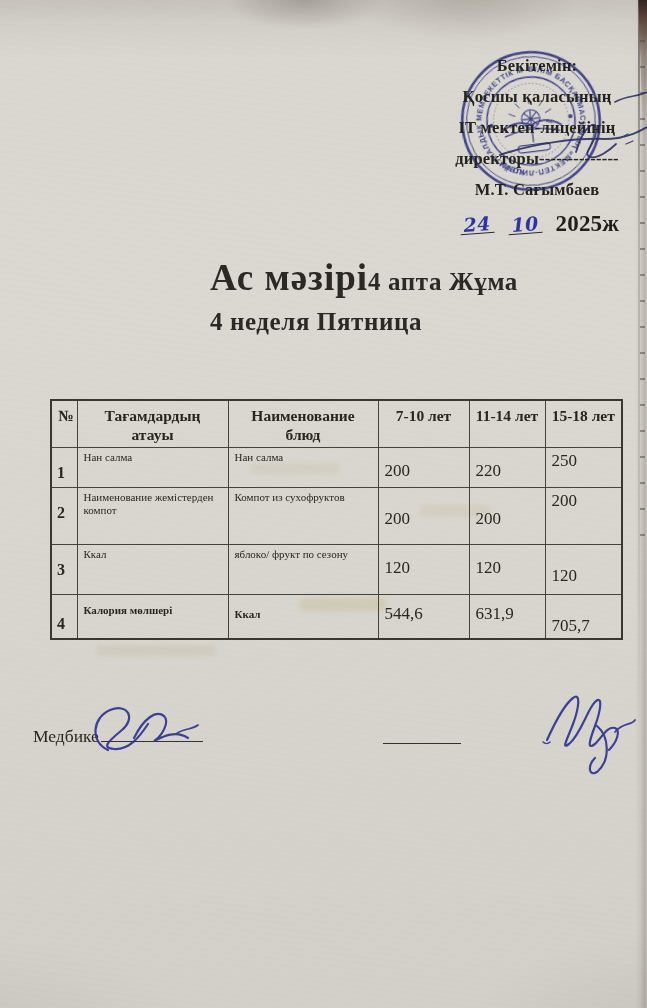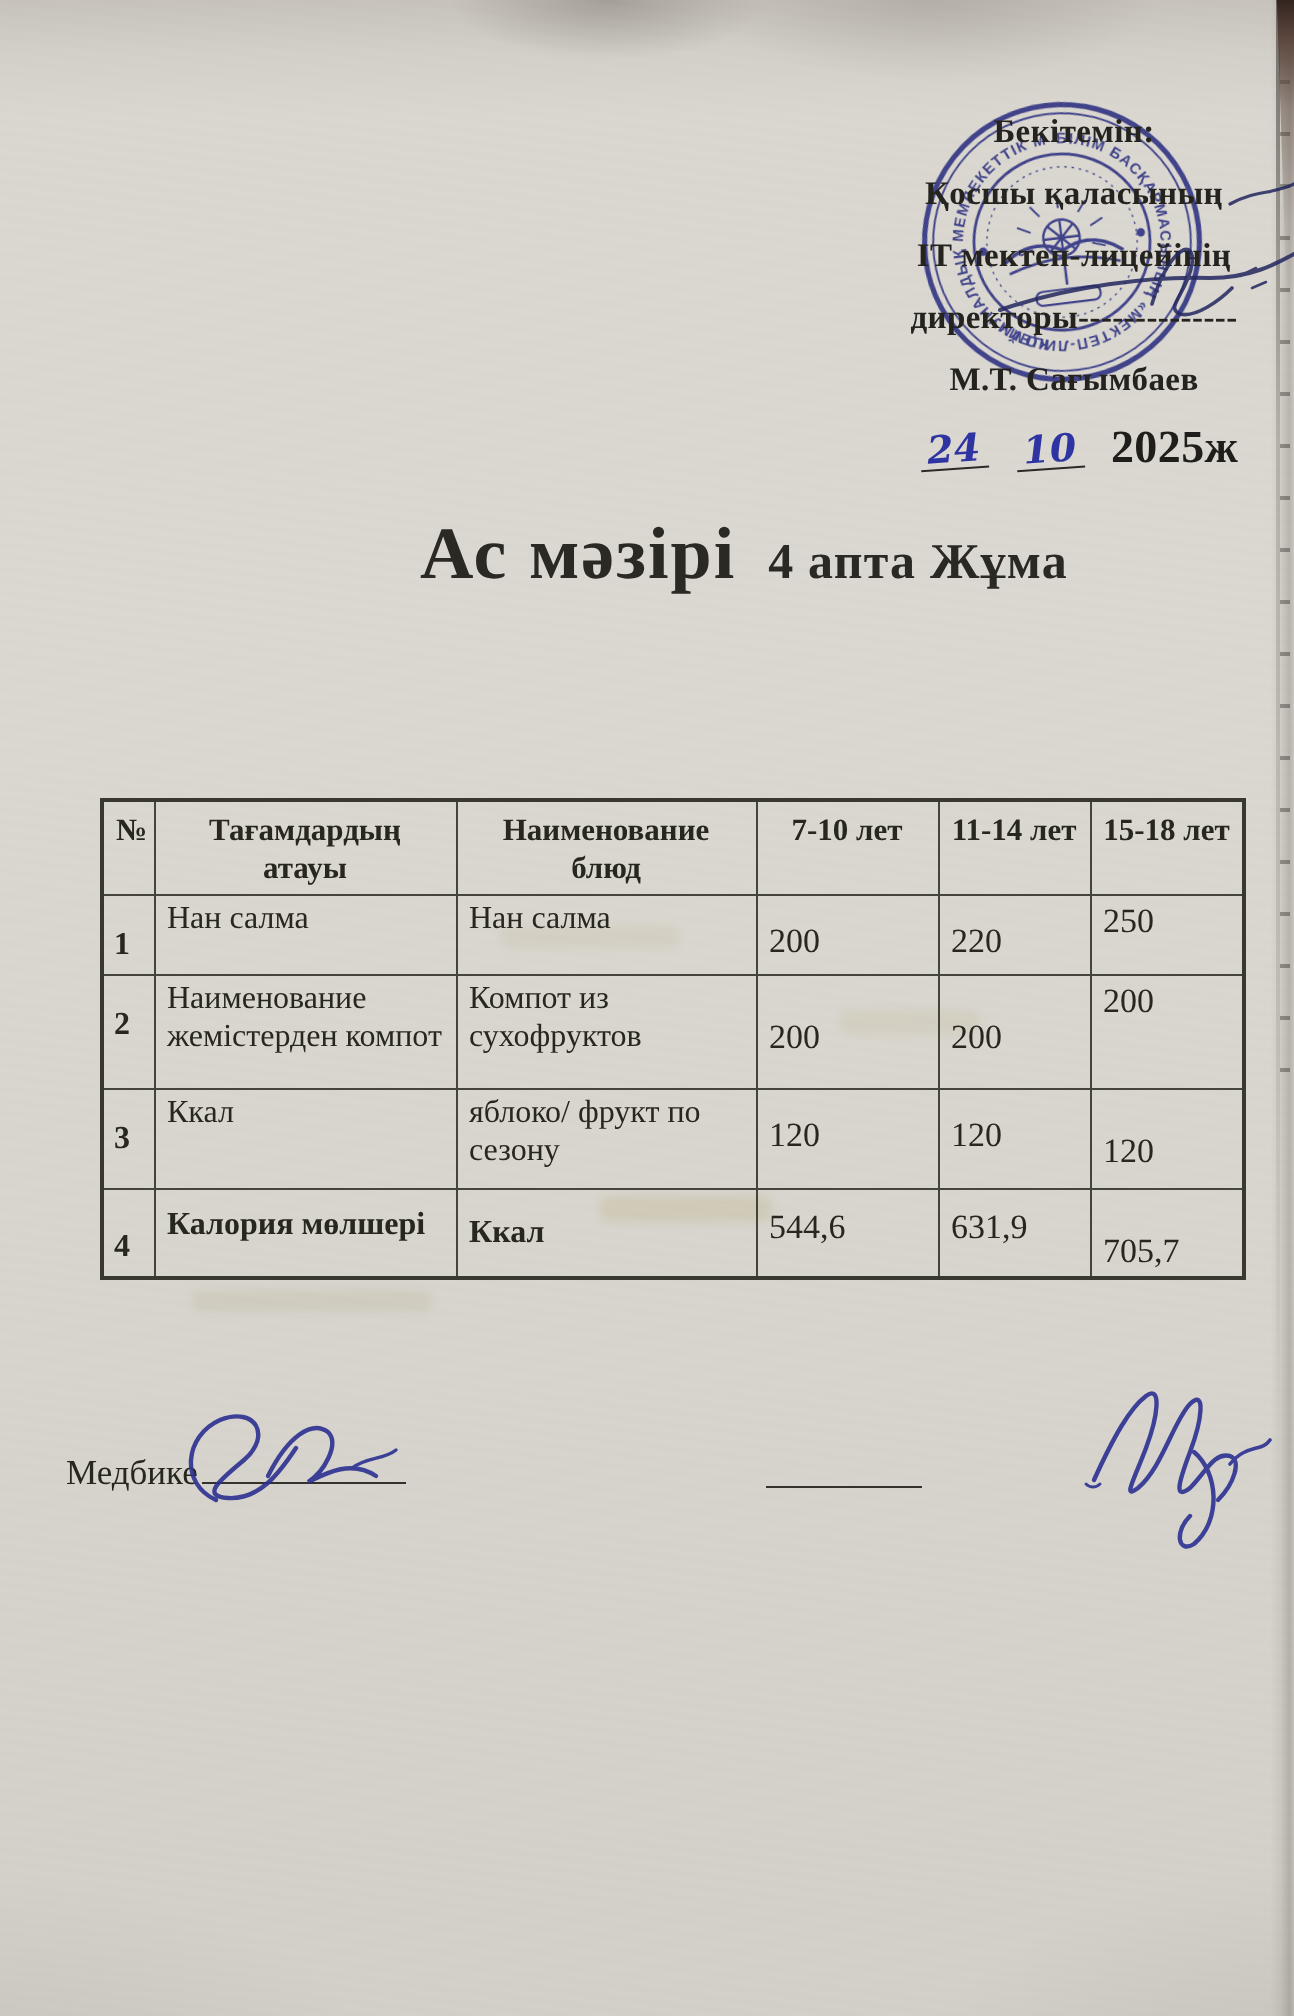--- a/index.html
+++ b/index.html
@@ -37,34 +37,34 @@
   .year{font-size:23px;color:#1f1e1a;margin-left:4px;}
 
   
   .stamp{position:absolute;left:458px;top:48px;width:146px;height:146px;z-index:2;
     transform:rotate(-7deg);mix-blend-mode:multiply;filter:blur(.35px);opacity:.92;}
 
   
   .sig{position:absolute;z-index:4;}
 
   
-  .title-row{position:absolute;display:flex;align-items:baseline;gap:16px;white-space:nowrap;z-index:1;}
+  .title-row{position:absolute;display:flex;align-items:baseline;gap:0;white-space:nowrap;z-index:1;}
   .t-kk{left:210px;top:256px;}
   .t-ru{left:210px;top:308px;}
   .t-big{font-size:37px;font-weight:bold;letter-spacing:1px;color:#2a2923;}
   .t-small{font-size:25px;font-weight:bold;letter-spacing:.6px;color:#2a2923;}
 
   
   .menu-table{position:absolute;left:50px;top:399px;border-collapse:collapse;
     border:2px solid #39382f;background:transparent;table-layout:fixed;width:571px;z-index:1;}
   .menu-table th,.menu-table td{border:1.6px solid #45443b;padding:2px 6px;
     font-family:"Liberation Serif",serif;color:#28271f;overflow:hidden;}
   .menu-table th{font-weight:bold;font-size:15.5px;text-align:center;vertical-align:top;
     padding-top:5px;line-height:1.25;}
-  .menu-table td{font-size:16px;vertical-align:top;line-height:1.18;}
+  .menu-table td{font-size:11px;vertical-align:top;line-height:1.18;}
   td.num{font-weight:bold;font-size:16px;padding-left:5px;}
   td.val{font-size:17px;}
   .vb{vertical-align:bottom !important;padding-bottom:4px !important;}
   .vm{padding-top:16px !important;}
   .pt3{padding-top:3px !important;}
   .pt8{padding-top:9px !important;}
   .pt12{padding-top:13px !important;}
   .pt20{padding-top:21px !important;}
   .bold{font-weight:bold;}
   tr.hr{height:41px;} tr.r1{height:40px;} tr.r2{height:57px;} tr.r3{height:50px;} tr.r4{height:44px;}
@@ -151,20 +151,21 @@
       <path d="M96,72 C104,44 118,38 116,52 C114,66 102,74 110,77 C118,79 130,70 136,64" stroke-width="1.8"></path>
       <path d="M140,58 l8,-4 M146,64 l7,-3" stroke-width="1.3"></path>
     </g>
   </svg>
 
   <div class="title-row t-kk">
     <span class="t-big">Ас мәзірі</span>
     <span class="t-small">4 апта  Жұма</span>
   </div>
   <div class="title-row t-ru">
+    <span class="t-small">4 неделя  Пятница</span>
   </div>
 
   <table class="menu-table">
     <colgroup>
       <col style="width:26px">
         <col style="width:151px">
         <col style="width:150px">
       <col style="width:91px">
         <col style="width:76px">
         <col style="width:77px">

